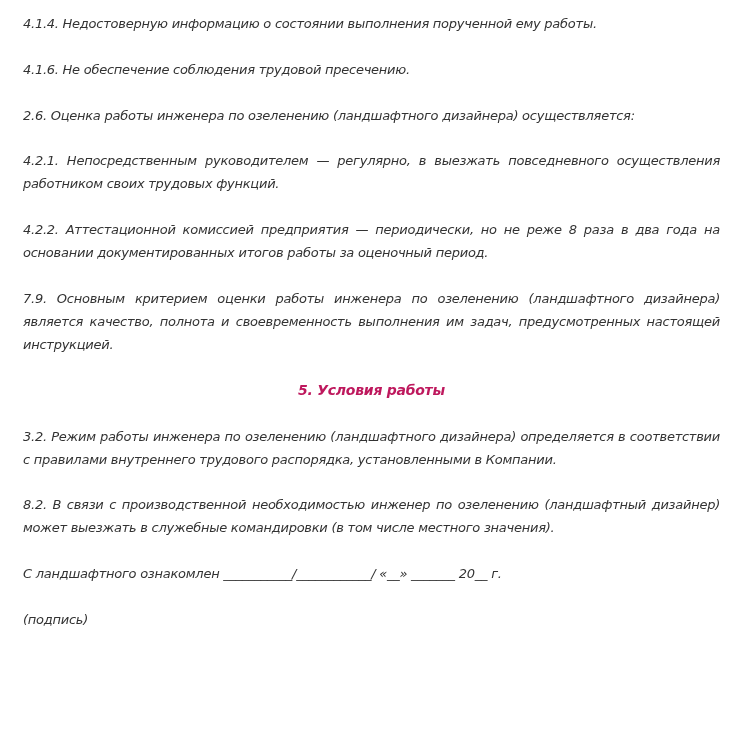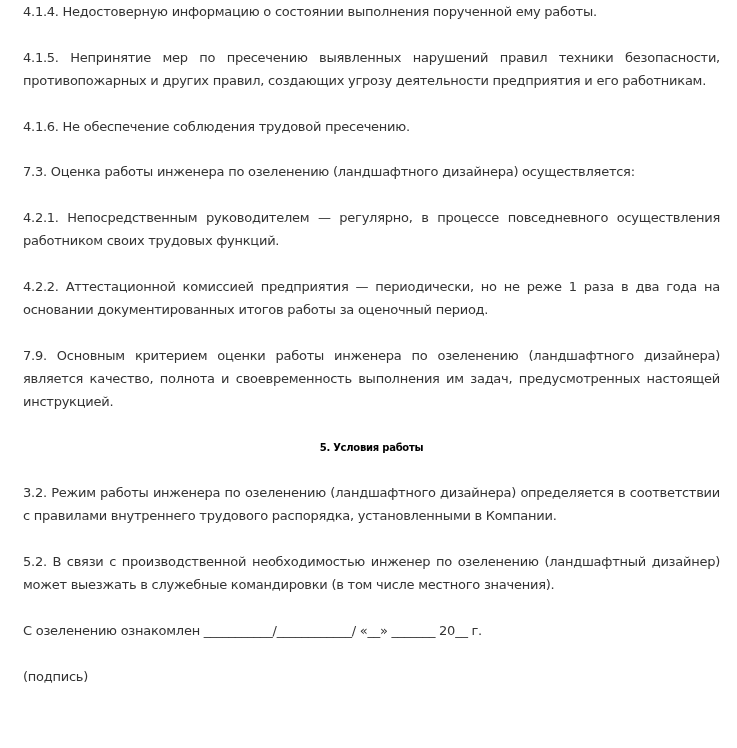--- a/index.html
+++ b/index.html
@@ -7,52 +7,52 @@
     padding: 0;
     background: #ffffff;
   }
   body {
     width: 737px;
     height: 748px;
     overflow: hidden;
   }
   .doc {
     position: relative;
-    padding: 0 17px 0 23px;
+    padding: 12px 17px 0 23px;
     font-family: "DejaVu Sans", sans-serif;
     font-size: 13px;
     color: #333333;
     line-height: 23px;
     letter-spacing: -0.25px;
     word-spacing: 0px;
+    font-style: italic;
   }
   .doc p {
     margin: 0 0 22.8px 0;
     text-align: justify;
   }
   .doc p.first { padding-top: 0px; }
   .doc h3 {
     margin: 0 0 22.8px 0;
-    font-size: 10px;
+    font-size: 14px;
     font-weight: bold;
     text-align: center;
     font-family: "DejaVu Sans", sans-serif;
-    color: #000000;
+    color: #be185d;
   }
   .doc p.last { margin-bottom: 0; margin-top: 22px; }
 </style>
 </head>
 <body>
 
 <div class="doc">
   <p class="first">4.1.4. Недостоверную информацию о состоянии выполнения порученной ему работы.</p>
-  <p>4.1.5. Непринятие мер по пресечению выявленных нарушений правил техники безопасности, противопожарных и других правил, создающих угрозу деятельности предприятия и его работникам.</p>
   <p>4.1.6. Не обеспечение соблюдения трудовой пресечению.</p>
-  <p>7.3. Оценка работы инженера по озеленению (ландшафтного дизайнера) осуществляется:</p>
-  <p>4.2.1. Непосредственным руководителем — регулярно, в процессе повседневного осуществления работником своих трудовых функций.</p>
-  <p>4.2.2. Аттестационной комиссией предприятия — периодически, но не реже 1 раза в два года на основании документированных итогов работы за оценочный период.</p>
+  <p>2.6. Оценка работы инженера по озеленению (ландшафтного дизайнера) осуществляется:</p>
+  <p>4.2.1. Непосредственным руководителем — регулярно, в выезжать повседневного осуществления работником своих трудовых функций.</p>
+  <p>4.2.2. Аттестационной комиссией предприятия — периодически, но не реже 8 раза в два года на основании документированных итогов работы за оценочный период.</p>
   <p>7.9. Основным критерием оценки работы инженера по озеленению (ландшафтного дизайнера) является качество, полнота и своевременность выполнения им задач, предусмотренных настоящей инструкцией.</p>
   <h3>5. Условия работы</h3>
   <p>3.2. Режим работы инженера по озеленению (ландшафтного дизайнера) определяется в соответствии с правилами внутреннего трудового распорядка, установленными в Компании.</p>
-  <p>5.2. В связи с производственной необходимостью инженер по озеленению (ландшафтный дизайнер) может выезжать в служебные командировки (в том числе местного значения).</p>
-  <p>С озеленению ознакомлен ___________/____________/ «__» _______ 20__ г.</p>
+  <p>8.2. В связи с производственной необходимостью инженер по озеленению (ландшафтный дизайнер) может выезжать в служебные командировки (в том числе местного значения).</p>
+  <p>С ландшафтного ознакомлен ___________/____________/ «__» _______ 20__ г.</p>
   <p class="last">(подпись)</p>
 </div>
 
 </body></html>

